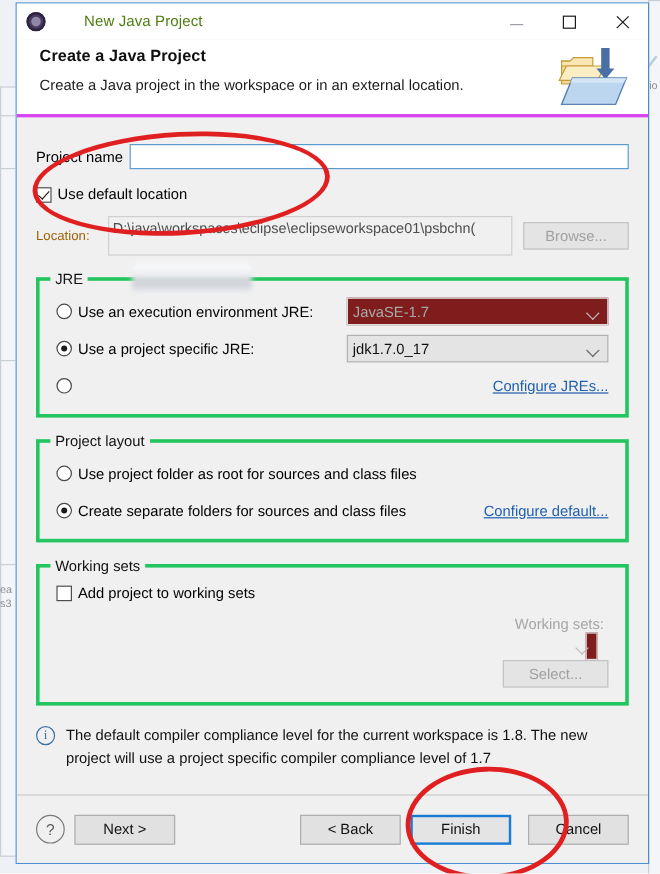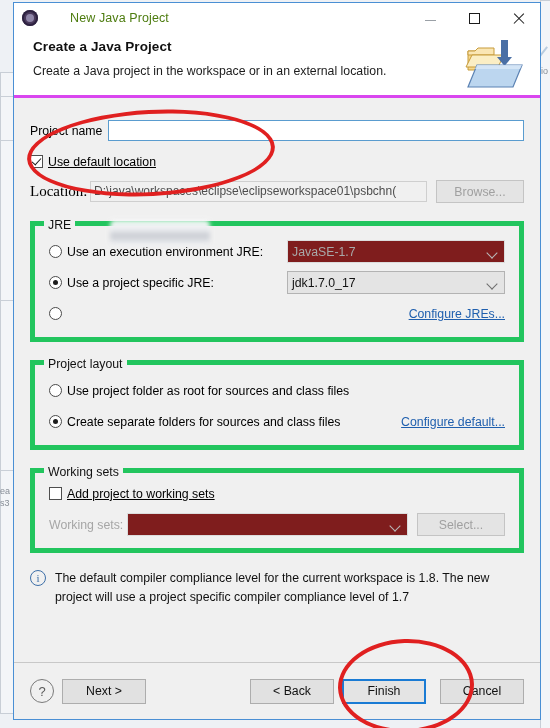--- a/index.html
+++ b/index.html
@@ -191,22 +191,22 @@
     height: 26px;
     background: linear-gradient(180deg,#fdfdfe 0%, #eceef1 35%, #c9ccd2 60%, #e4e6ea 85%, #f6f7f8 100%);
     border-radius: 5px;
     filter: blur(2.2px);
     opacity: .97;
   }
 
   
   .chk-row {
     display: flex;
+    align-items: center;
     margin-top: 14px;
-    text-decoration: underline;
   }
   .cbox {
     width: 13px; height: 13px;
     border: 1px solid #4e4e4e;
     background: #ffffff;
     box-sizing: border-box;
     position: relative;
     margin-right: 5px;
     flex: none;
   }
@@ -221,29 +221,28 @@
   }
   .chk-label { font-size: 12.3px; }
 
   
   #loc-row {
     display: flex;
     align-items: center;
     margin-top: 11px;
   }
   #loc-label {
-    color: #000000;
-    font-size: 15px;
+    color: #a16207;
+    font-size: 11px;
     width: 60px;
     flex: none;
-    font-family: Liberation Serif, serif;
   }
   #loc-input {
     flex: 1 1 auto;
-    height: 21px;
+    height: 33px;
     background: #f0f0f0;
     border: 1px solid #cfcfcf;
     box-sizing: border-box;
     color: #4d4d4d;
     font-family: "Liberation Sans", sans-serif;
     font-size: 12px;
     padding: 0 3px;
     margin-right: 9px;
     overflow: hidden;
     white-space: nowrap;
@@ -258,21 +257,21 @@
     color: #a0a0a0;
     font-size: 12.3px;
     font-family: "Liberation Sans", sans-serif;
     display: flex; align-items: center; justify-content: center;
     flex: none;
   }
 
   
   .group {
     position: relative;
-    border: 5px solid #22c55e;
+    border: 3px solid #22c55e;
     margin-top: 18px;
     padding: 14px 14px 12px 14px;
     background: transparent;
   }
   .group > .legend {
     position: absolute;
     top: -8px;
     left: 9px;
     background: #f0f0f0;
     padding: 0 4px;
@@ -550,21 +549,21 @@
     </div>
 
     <div class="group">
       <div class="legend">Working sets</div>
 
       <div class="chk-row" style="margin-top:0;">
         <div class="cbox"></div>
         <div class="chk-label">Add project to working sets</div>
       </div>
 
-      <div id="loc-row" style="margin-top:12px; display:flex; align-items:center;">
+      <div id="loc-row" style="margin-top:12px; display:flex; align-items:flex-end;flex-direction:column;">
         <div style="color:#a6a6a6; font-size:12.3px; width:78px; flex:none;">Working sets:</div>
         <div class="combo disabled" style="flex:1 1 auto; width:auto; margin-right:9px;">
           <span></span>
           <span class="caret"></span>
         </div>
         <div class="gbtn">Select...</div>
       </div>
     </div>
 
     <div id="infobar">

